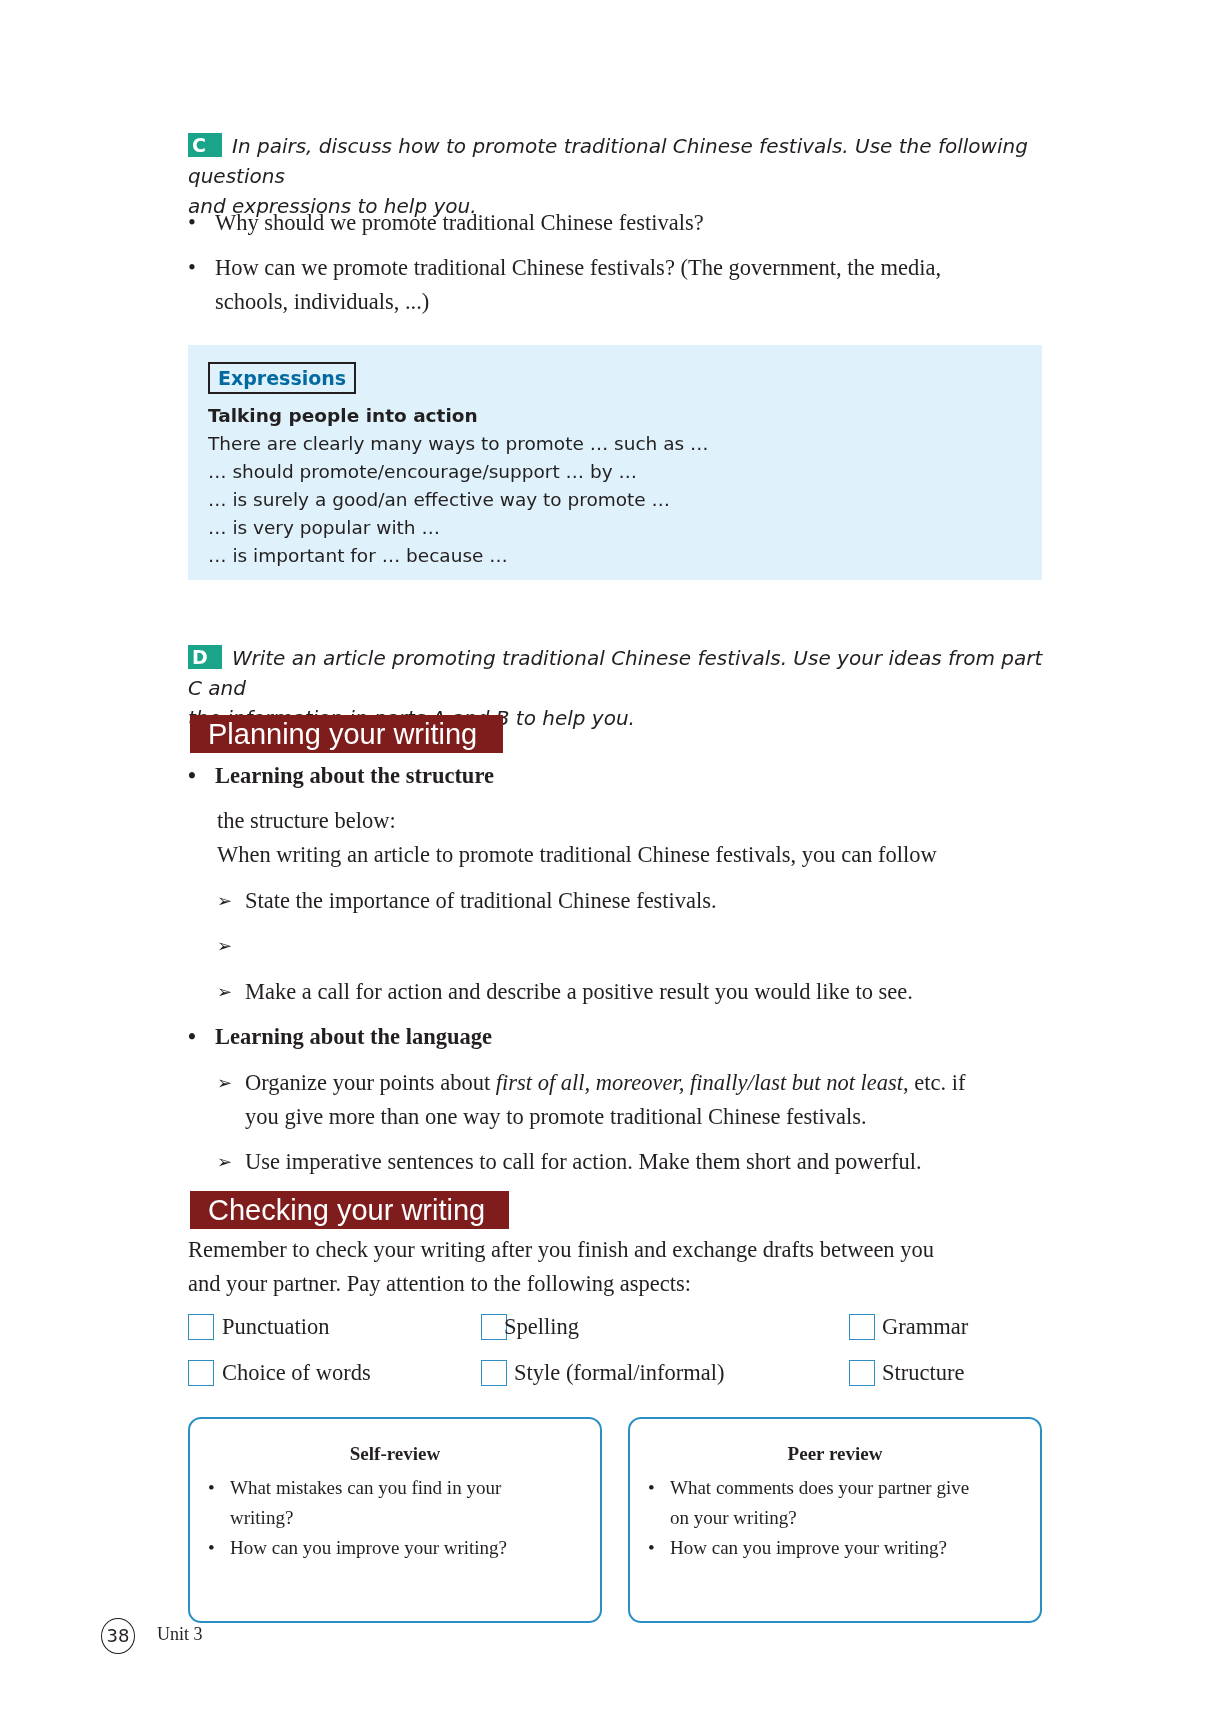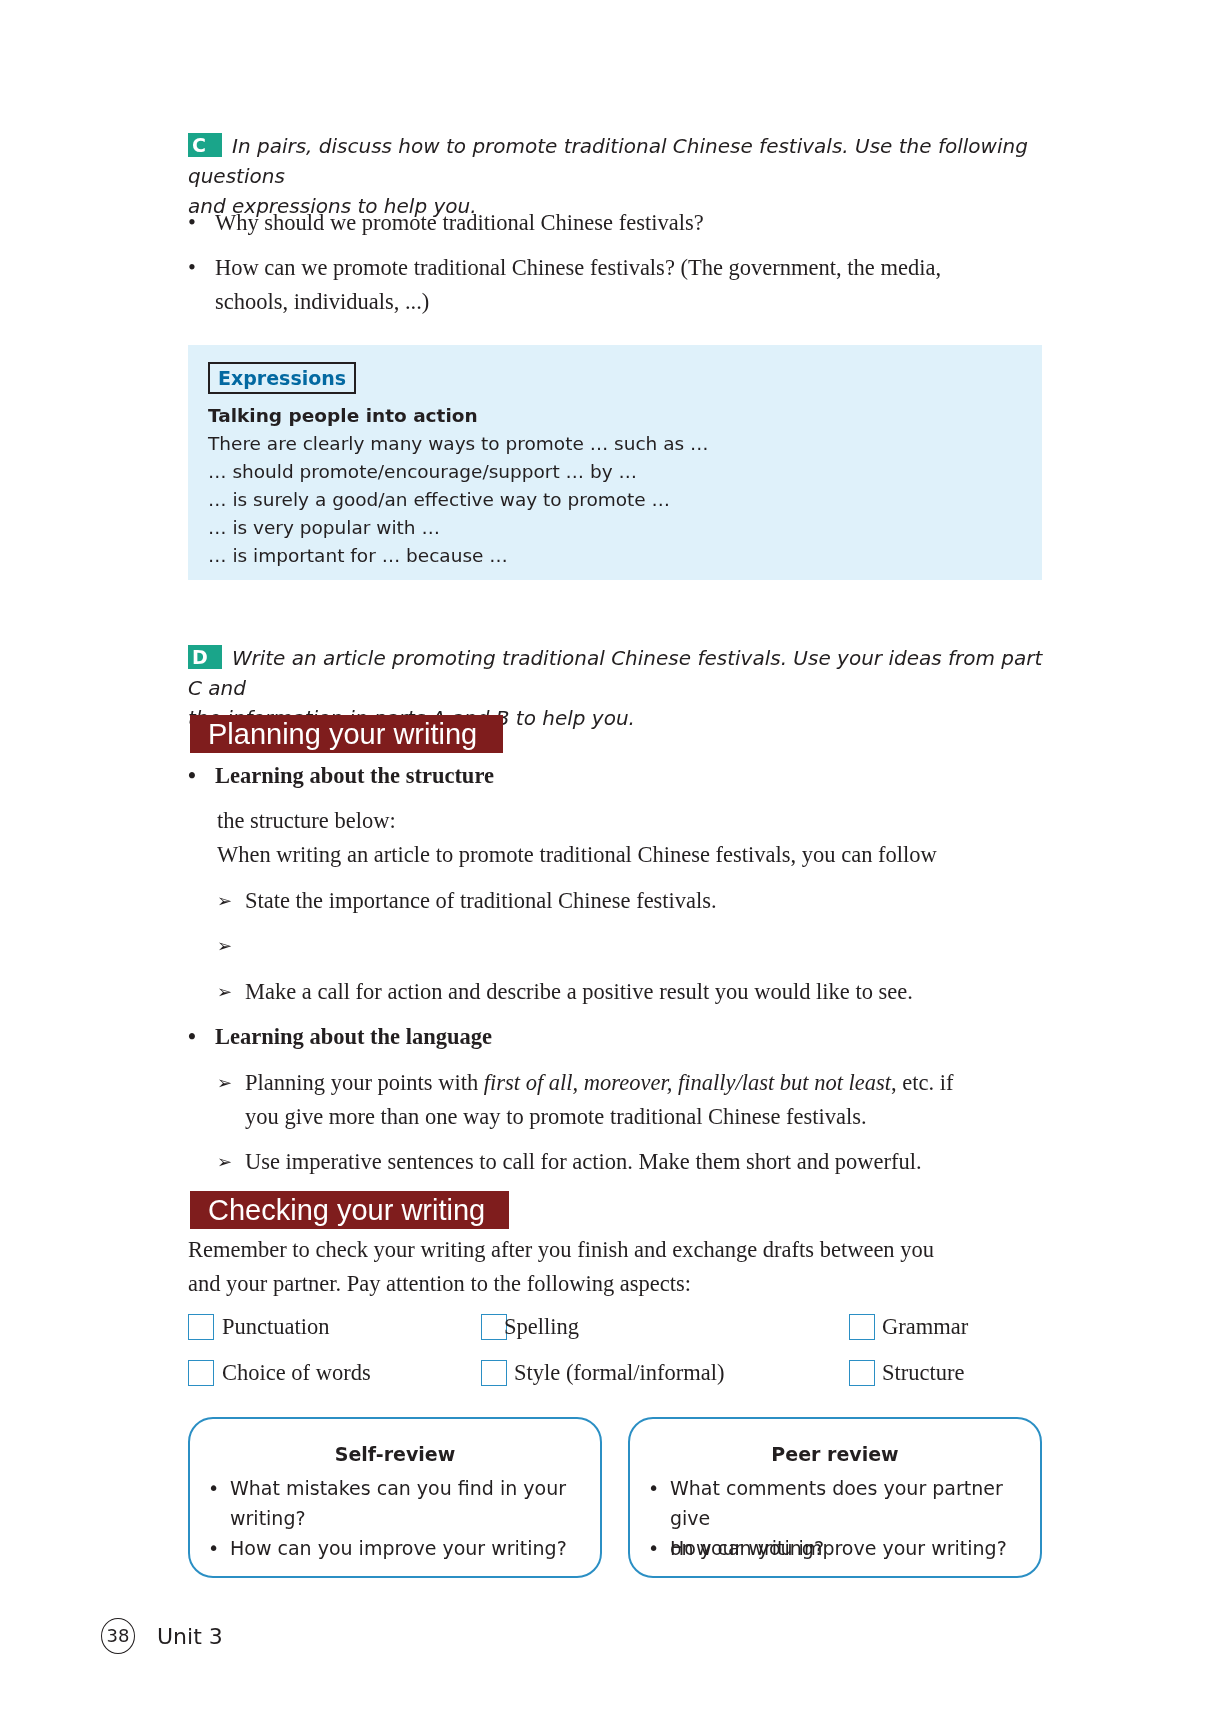--- a/index.html
+++ b/index.html
@@ -22,28 +22,28 @@
 
     .sec-head { background:#7f1d1d; color:#fff; font-family:"Liberation Sans", sans-serif; font-size:29px; height:38px; line-height:38px; padding-left:18px; box-sizing:border-box; }
 
     .sub-bullet { font-weight:bold; }
     .arrow { position:absolute; left:0; font-size:18px; }
     .arrow-text { position:absolute; left:28px; }
 
     .cb { width:26px; height:26px; border:1.5px solid #2b8fc4; box-sizing:border-box; }
     .cb-label { font-size:22.5px; line-height:28px; }
 
-    .review { border:2px solid #2b8fc4; border-radius:25px; box-sizing:border-box; height:161px; }
+    .review { border:2px solid #2b8fc4; border-radius:13px; box-sizing:border-box; height:206px;font-family:Liberation Serif, serif; }
     .rv-title { position:absolute; left:0; right:0; top:24px; text-align:center; font-weight:bold; font-size:19px; }
     .rv-item { position:absolute; left:18px; font-size:19px; line-height:30px; }
     .rv-item .dot { position:absolute; left:0; }
     .rv-item .t { position:absolute; left:22px; width:360px; }
 
     .page-circle { left:101px; top:1618px; width:34px; height:36px; border:1.5px solid #231f20; border-radius:50%; box-sizing:border-box; text-align:center; line-height:33px; font-size:18px; }
-    .unit { left:157px; top:1624px; font-size:22px; }
+    .unit { left:157px; top:1624px; font-size:18px;font-family:Liberation Serif, serif; }
   </style>
 </head>
 <body>
 
 <div class="abs instr sans" style="top:131px;">
   <div><span class="badge sans">C</span><span>In pairs, discuss how to promote traditional Chinese festivals. Use the following questions</span></div>
   <div>and expressions to help you.</div>
 </div>
 
 <div class="abs serif bullet-line" style="left:188px; top:206px; width:860px; height:34px;">
@@ -95,21 +95,21 @@
   <span class="arrow-text">Make a call for action and describe a positive result you would like to see.</span>
 </div>
 
 <div class="abs serif bullet-line sub-bullet" style="left:188px; top:1020px; width:860px; height:34px;">
   <span class="bl-dot">•</span>
   <span class="bl-text">Learning about the language</span>
 </div>
 
 <div class="abs serif bullet-line" style="left:217px; top:1066px; width:840px; height:68px;">
   <span class="arrow">➢</span>
-  <span class="arrow-text" style="top:0; white-space:nowrap;"><span>Planning your points with </span><i>first of all, moreover, finally/last but not least</i><span>, etc. if</span></span>
+  <span class="arrow-text" style="top:0; white-space:nowrap;"><span>Organize your points about </span><i>first of all, moreover, finally/last but not least</i><span>, etc. if</span></span>
   <span class="arrow-text" style="top:34px;">you give more than one way to promote traditional Chinese festivals.</span>
 </div>
 <div class="abs serif bullet-line" style="left:217px; top:1145px; width:840px; height:34px;">
   <span class="arrow">➢</span>
   <span class="arrow-text">Use imperative sentences to call for action. Make them short and powerful.</span>
 </div>
 
 <div class="abs sec-head" style="left:190px; top:1191px; width:319px;">Checking your writing</div>
 
 <div class="abs serif bullet-line" style="left:188px; top:1233px; width:860px;">

